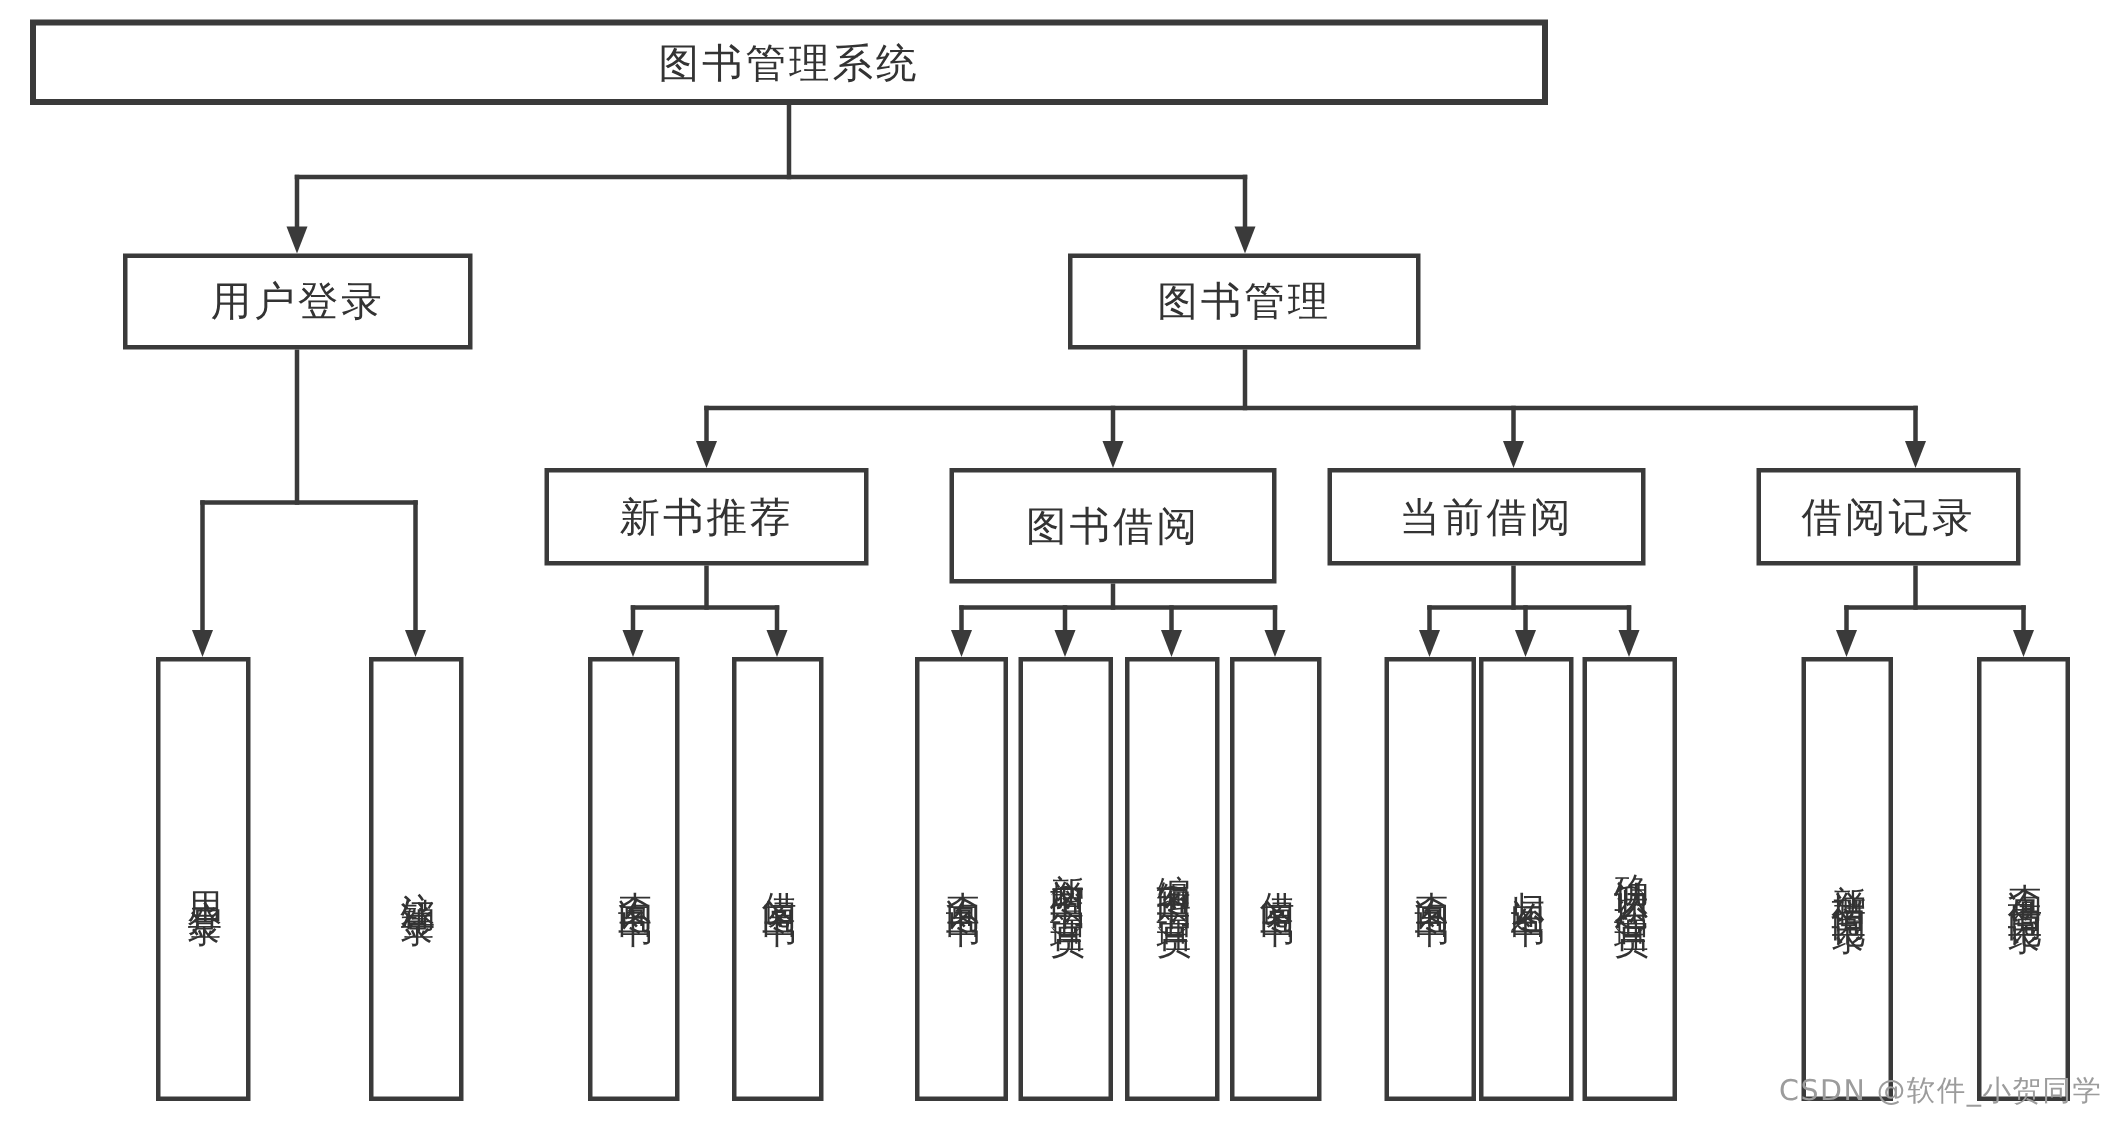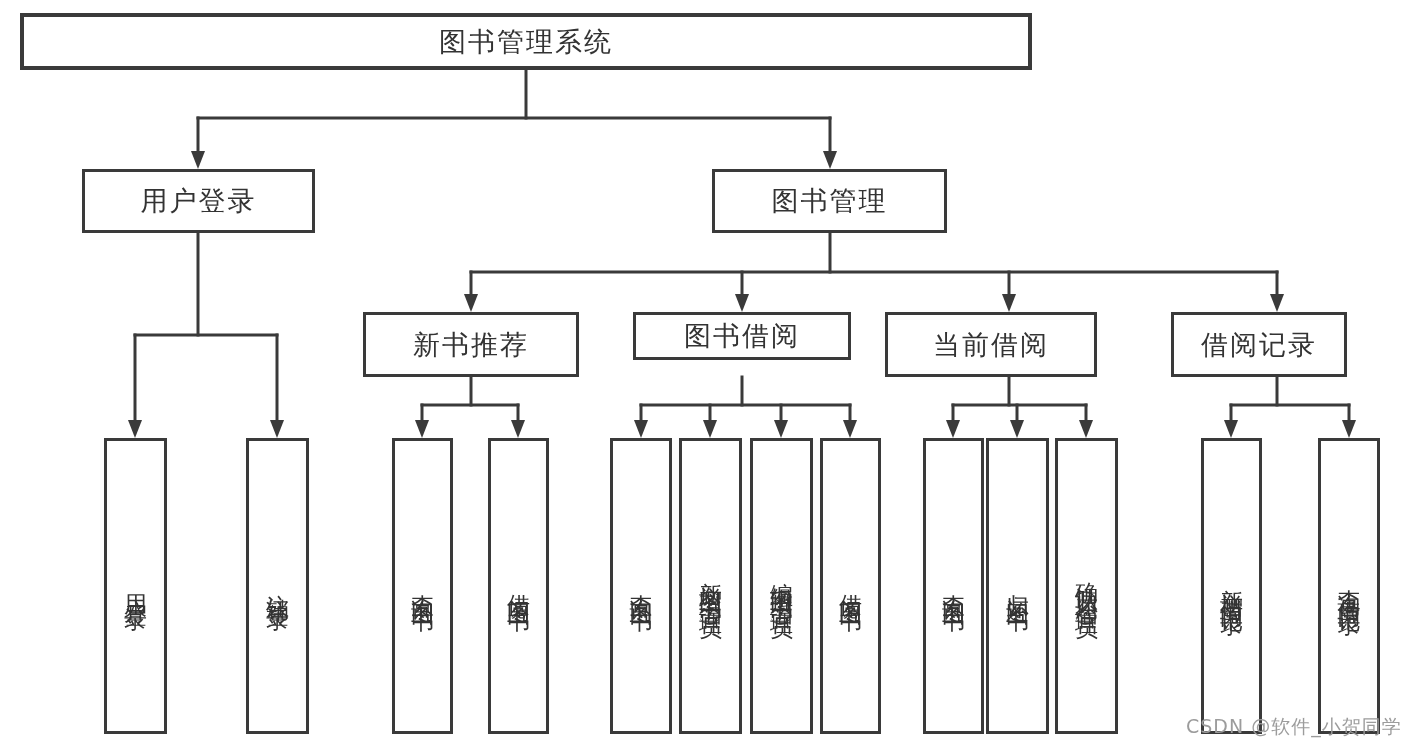--- a/index.html
+++ b/index.html
@@ -136,21 +136,21 @@
   <div class="node" style="left:82px; top:169px; width:233px; height:64px;">
     <span class="h-label">用户登录</span>
   </div>
   <div class="node" style="left:712px; top:169px; width:235px; height:64px;">
     <span class="h-label">图书管理</span>
   </div>
 
   <div class="node" style="left:363px; top:312px; width:216px; height:65px;">
     <span class="h-label">新书推荐</span>
   </div>
-  <div class="node" style="left:633px; top:312px; width:218px; height:48px;">
+  <div class="node" style="left:633px; top:312px; width:218px; height:77px;">
     <span class="h-label">图书借阅</span>
   </div>
   <div class="node" style="left:885px; top:312px; width:212px; height:65px;">
     <span class="h-label">当前借阅</span>
   </div>
   <div class="node" style="left:1171px; top:312px; width:176px; height:65px;justify-content:center;">
     <span class="h-label">借阅记录</span>
   </div>
 
   <div class="node leaf" style="left:104px; top:438px; width:63px; height:296px;">

